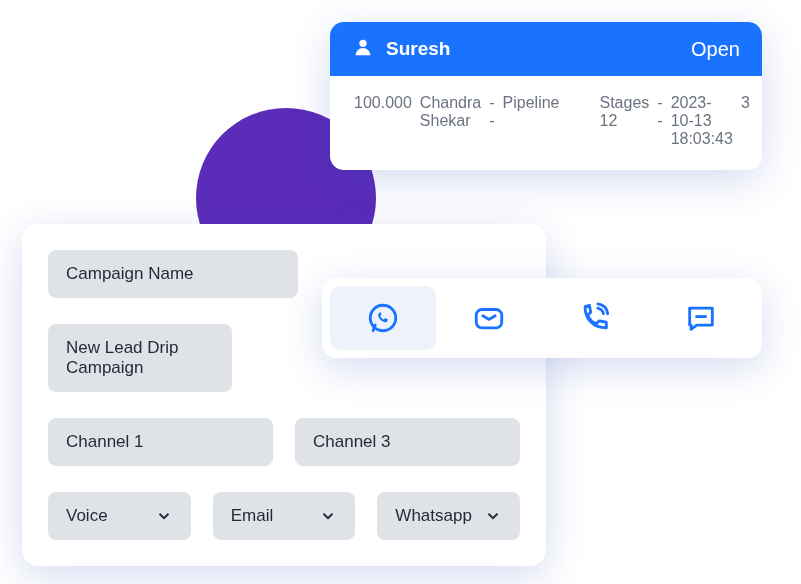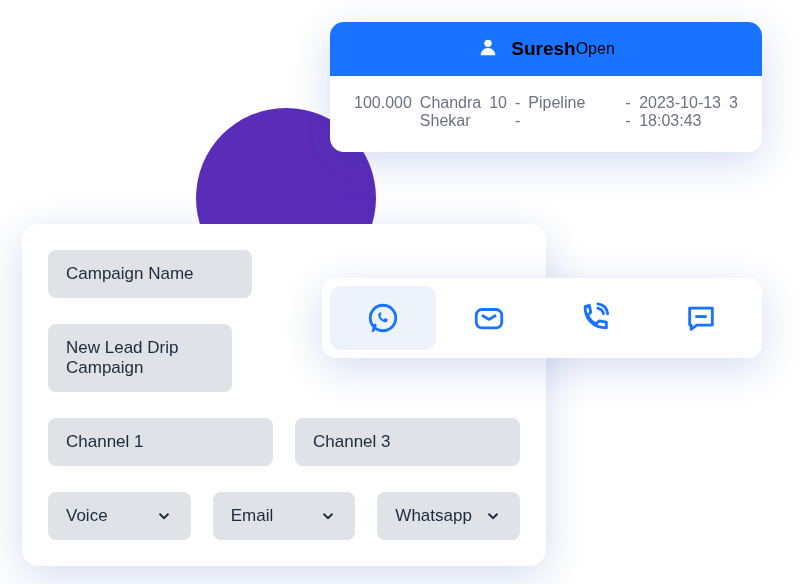--- a/index.html
+++ b/index.html
@@ -22,35 +22,35 @@
       top: 22px;
       left: 330px;
       width: 432px;
       background: #fff;
       border-radius: 14px;
       box-shadow: 0 10px 40px rgba(20,60,180,0.18);
       z-index: 3;
     }
     .contact-header {
       background: #1a73ff;
-      color: #000000;
+      color: #ffffff;
       padding: 14px 22px;
       border-radius: 14px 14px 0 0;
       display: flex;
       align-items: center;
-      justify-content: center;
+      justify-content: space-between;
     }
     .contact-header-left {
       display: flex;
       align-items: center;
       gap: 12px;
     }
     .contact-header-left svg { width: 22px; height: 22px; }
     .contact-name { font-size: 19px; font-weight: 700; }
-    .contact-status { font-size: 16px; }
+    .contact-status { font-size: 20px; }
     
     .contact-body {
       padding: 18px 24px 22px;
       display: flex;
       gap: 40px;
     }
     .col { display: flex; flex-direction: row; gap: 8px; flex: 1; }
     .col span { color: #6b7280; font-size: 16px; }
     
     
@@ -93,21 +93,21 @@
       background: #dfe2e6;
       border-radius: 8px;
       padding: 14px 18px;
       font-size: 17px;
       color: #1f2937;
       display: flex;
       align-items: center;
       justify-content: space-between;
     }
     .row1 { display: flex; }
-    .row1 .field { width: 204px; }
+    .row1 .field { width: 250px; }
     .row2 { margin-top: 26px; display: flex; }
     .row2 .field { width: 184px; }
     .row3, .row4 { margin-top: 26px; display: flex; gap: 22px; }
     .row3 .field, .row4 .field { flex: 1; }
     .row4 .field { justify-content: space-between; }
     .chevron { width: 18px; height: 18px; }
   </style>
 </head>
 <body>
 
@@ -123,25 +123,25 @@
           </svg>
       </span>
       <span class="contact-name">Suresh</span>
     </div>
     <span class="contact-status">Open</span>
   </div>
   <div class="contact-body">
     <div class="col">
       <span>100.000</span>
       <span>Chandra Shekar</span>
-      <span>10</span>
       <span>--</span>
       <span>Pipeline</span>
     </div>
     <div class="col">
+      <span>Stages 12</span>
       <span>--</span>
       <span>2023-10-13 18:03:43</span>
       <span>3</span>
     </div>
   </div>
 </div>
 
 <div class="channel-bar">
   <div class="channel-icon active">
     <svg viewBox="0 0 24 24">

